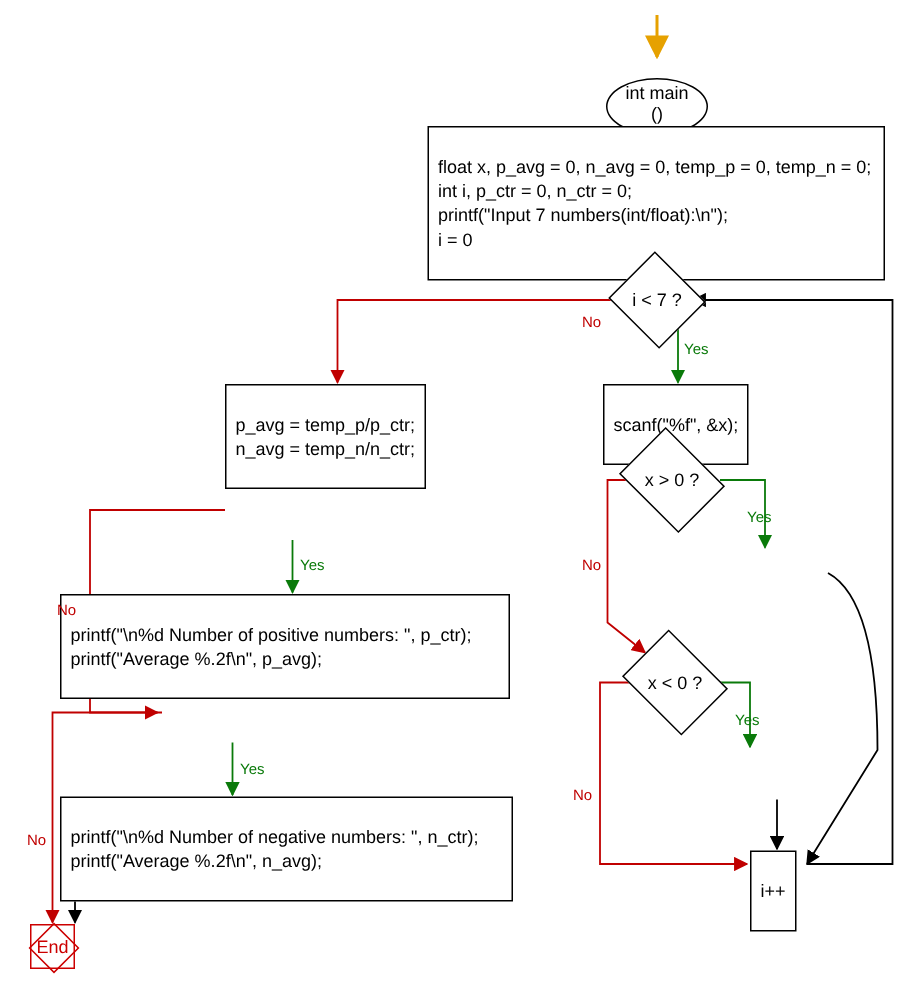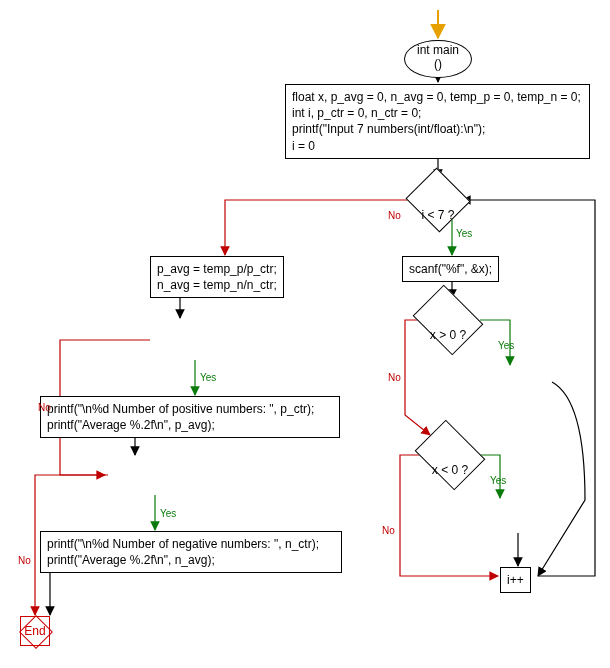--- a/index.html
+++ b/index.html
@@ -1,27 +1,27 @@
 <!DOCTYPE html>
 <html><head>
 <meta charset="utf-8">
 <style>
   html,body{margin:0;padding:0}
   body{width:610px;height:668px;background:#fff;font-family:Helvetica,Arial,sans-serif;font-size:12px;color:#000;position:relative;overflow:hidden}
   .canvas{position:relative;width:610px;height:668px}
   .node{position:absolute;box-sizing:border-box}
-  .rect{border:1px solid #000;background:#fff;padding:4px 6px;line-height:1.35;white-space:pre}
+  .rect{border:1px solid #000;background:#fff;padding:18px 6px;line-height:1.35;white-space:pre}
   .ellipse{border:1px solid #000;background:#fff;border-radius:50%;padding:2px 10px;text-align:center}
   .end-box{width:30px;height:30px;position:absolute}
   .end-box .sq{position:absolute;inset:0;border:1px solid #c00}
   .end-box .dia{position:absolute;top:4px;left:4px;width:22px;height:22px;border:1px solid #c00;transform:rotate(45deg);transform-origin:center}
   .end-box .lbl{position:absolute;inset:0;display:flex;align-items:center;justify-content:center;font-size:12px;color:#c00}
   .diamond{position:absolute}
   .diamond .shape{position:absolute;inset:0;background:#fff;border:1px solid #000;transform:rotate(45deg)}
-  .diamond .lbl{position:absolute;inset:0;display:flex;align-items:flex-end;justify-content:center;white-space:nowrap}
+  .diamond .lbl{position:absolute;inset:0;display:flex;align-items:center;justify-content:center;white-space:nowrap}
   .edge-label{position:absolute;font-size:10px;white-space:nowrap}
   .yes{color:#0a7a0a}
   .no{color:#c00000}
   line{stroke:#000;stroke-width:1.2}
   line.green{stroke:#0a7a0a}
   path.red{stroke:#c00000;fill:none;stroke-width:1.2}
   path.green{stroke:#0a7a0a;fill:none;stroke-width:1.2}
   marker path{stroke:none}
 </style>
 </head>
@@ -79,21 +79,21 @@
 
     <line x1="135" y1="432" x2="135" y2="455" marker-end="url(#arr)"></line>
 
     <line class="green" x1="155" y1="495" x2="155" y2="530" marker-end="url(#arrG)"></line>
 
     <path class="red" d="M108 475 L35 475 L35 615" marker-end="url(#arrR)"></path>
 
     <path d="M70 567 L50 567 L50 615" fill="none" stroke="#000" stroke-width="1.2" marker-end="url(#arr)"></path>
   </svg>
 
-  <div class="node ellipse" style="left:404px;top:40px;width:68px;height:38px"><span>int main ()</span></div>
+  <div class="node ellipse" style="left:404px;top:52px;width:68px;height:38px"><span>int main ()</span></div>
 
   <div class="node rect" style="left:285px;top:84px;width:305px"><span>float x, p_avg = 0, n_avg = 0, temp_p = 0, temp_n = 0;
 int i, p_ctr = 0, n_ctr = 0;
 printf("Input 7 numbers(int/float):\n");
 i = 0</span></div>
 
   <div class="diamond" style="left:414px;top:178px;width:48px;height:44px">
     <div class="shape"></div>
       <div class="lbl">
         <span>i &lt; 7 ?</span>

